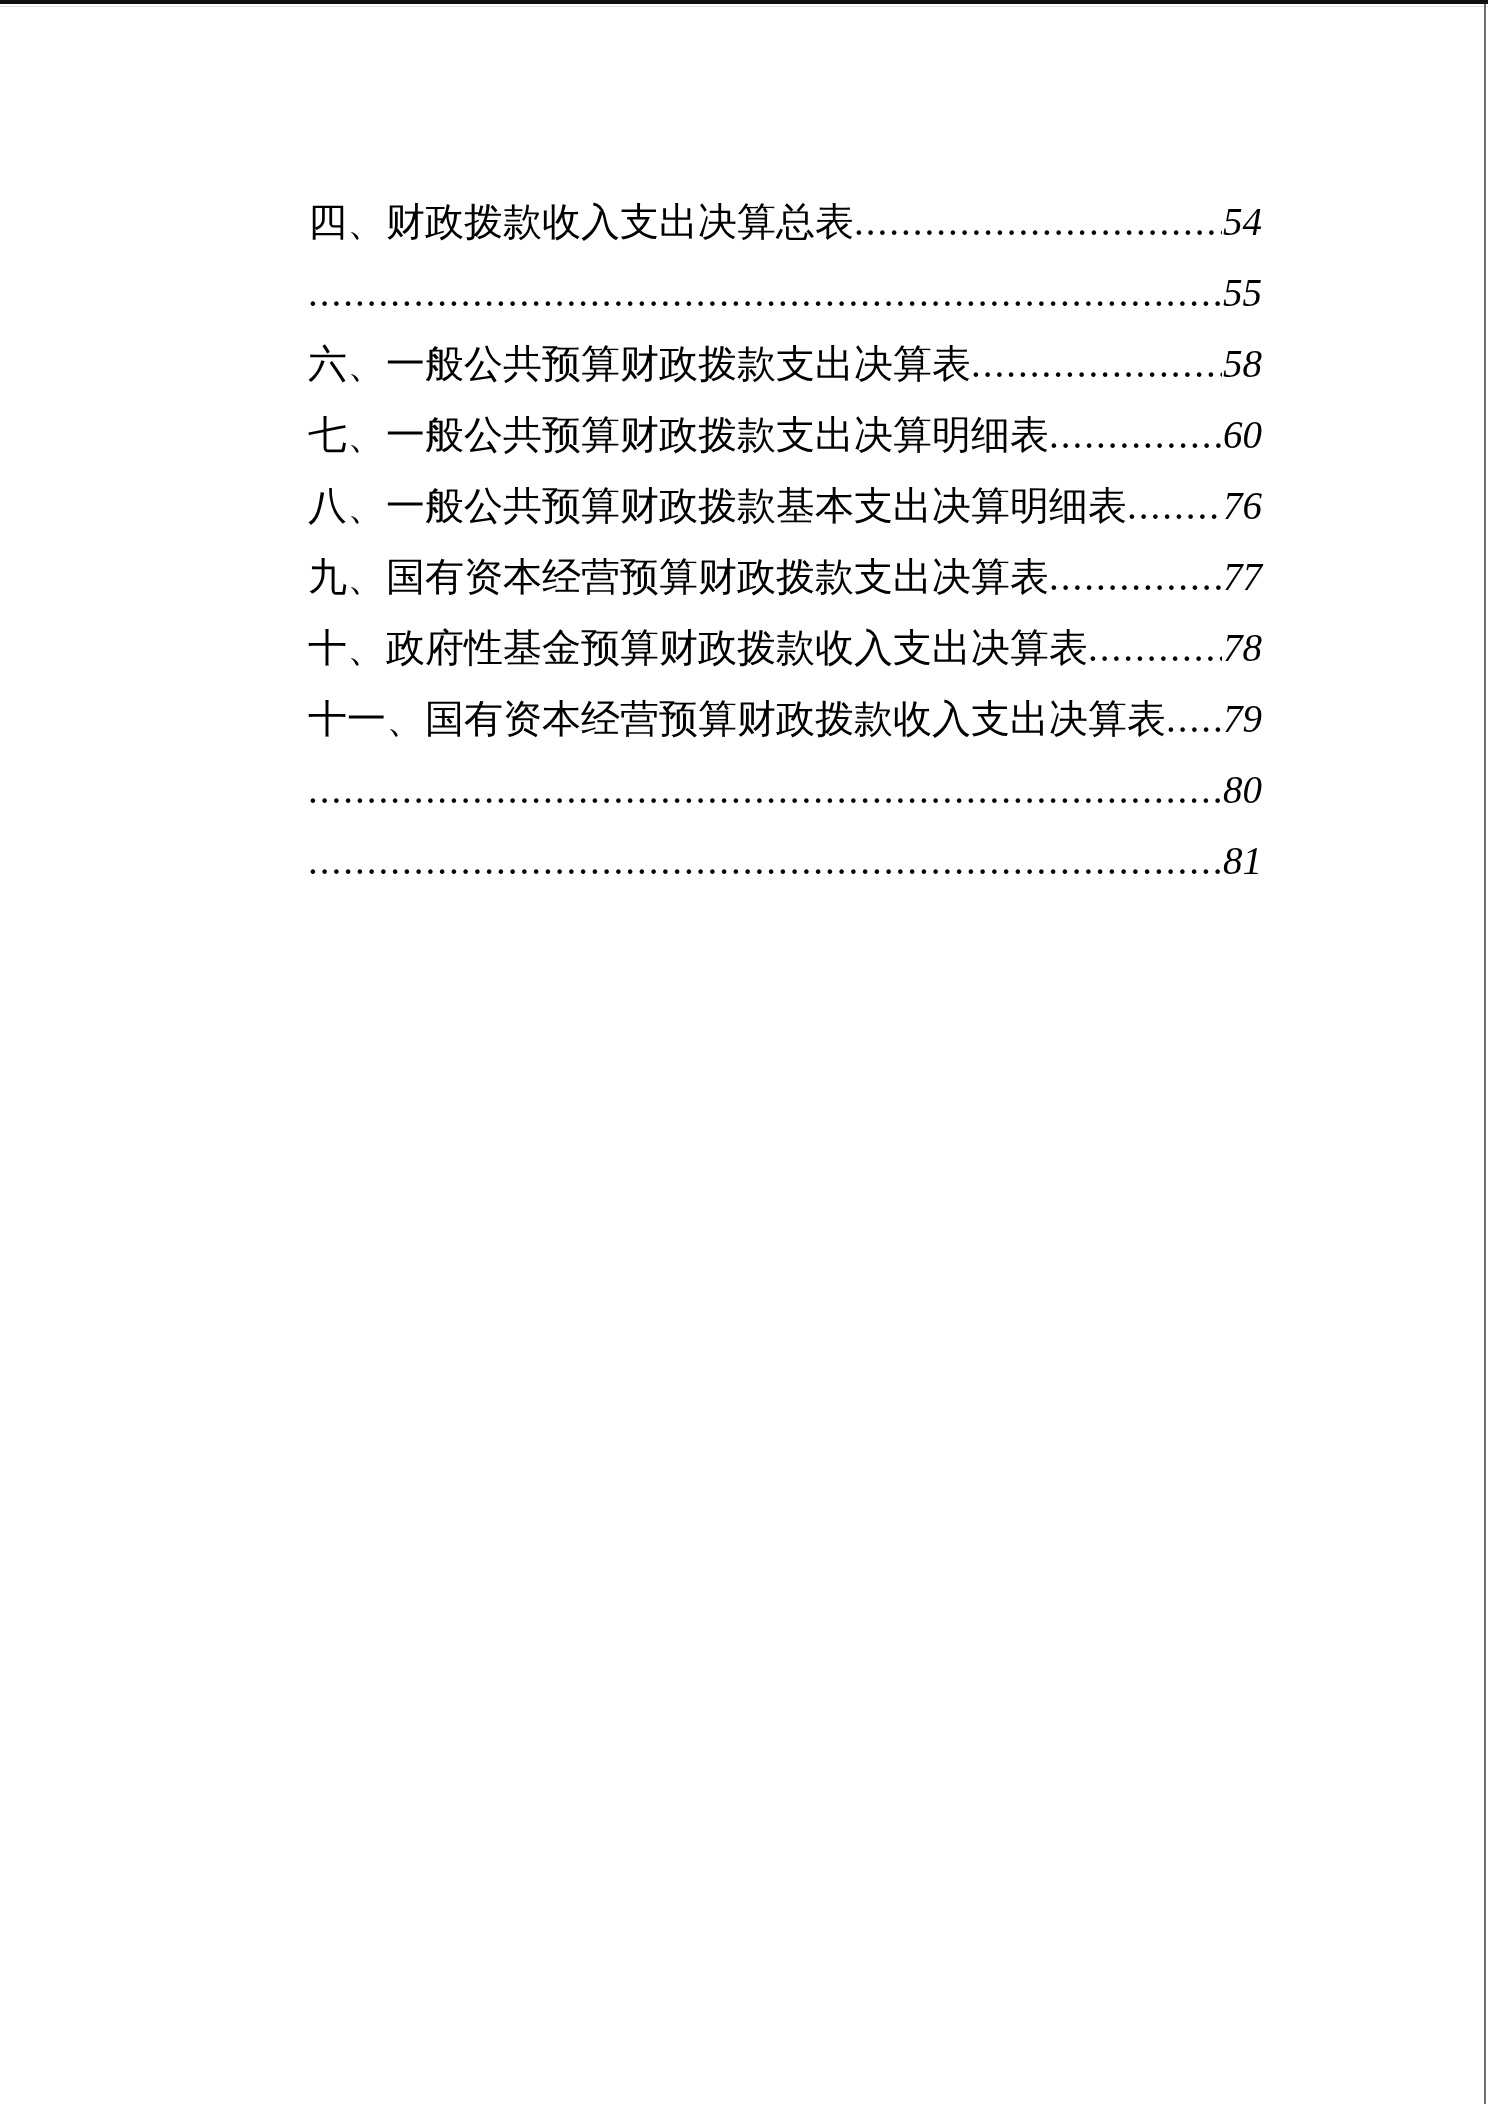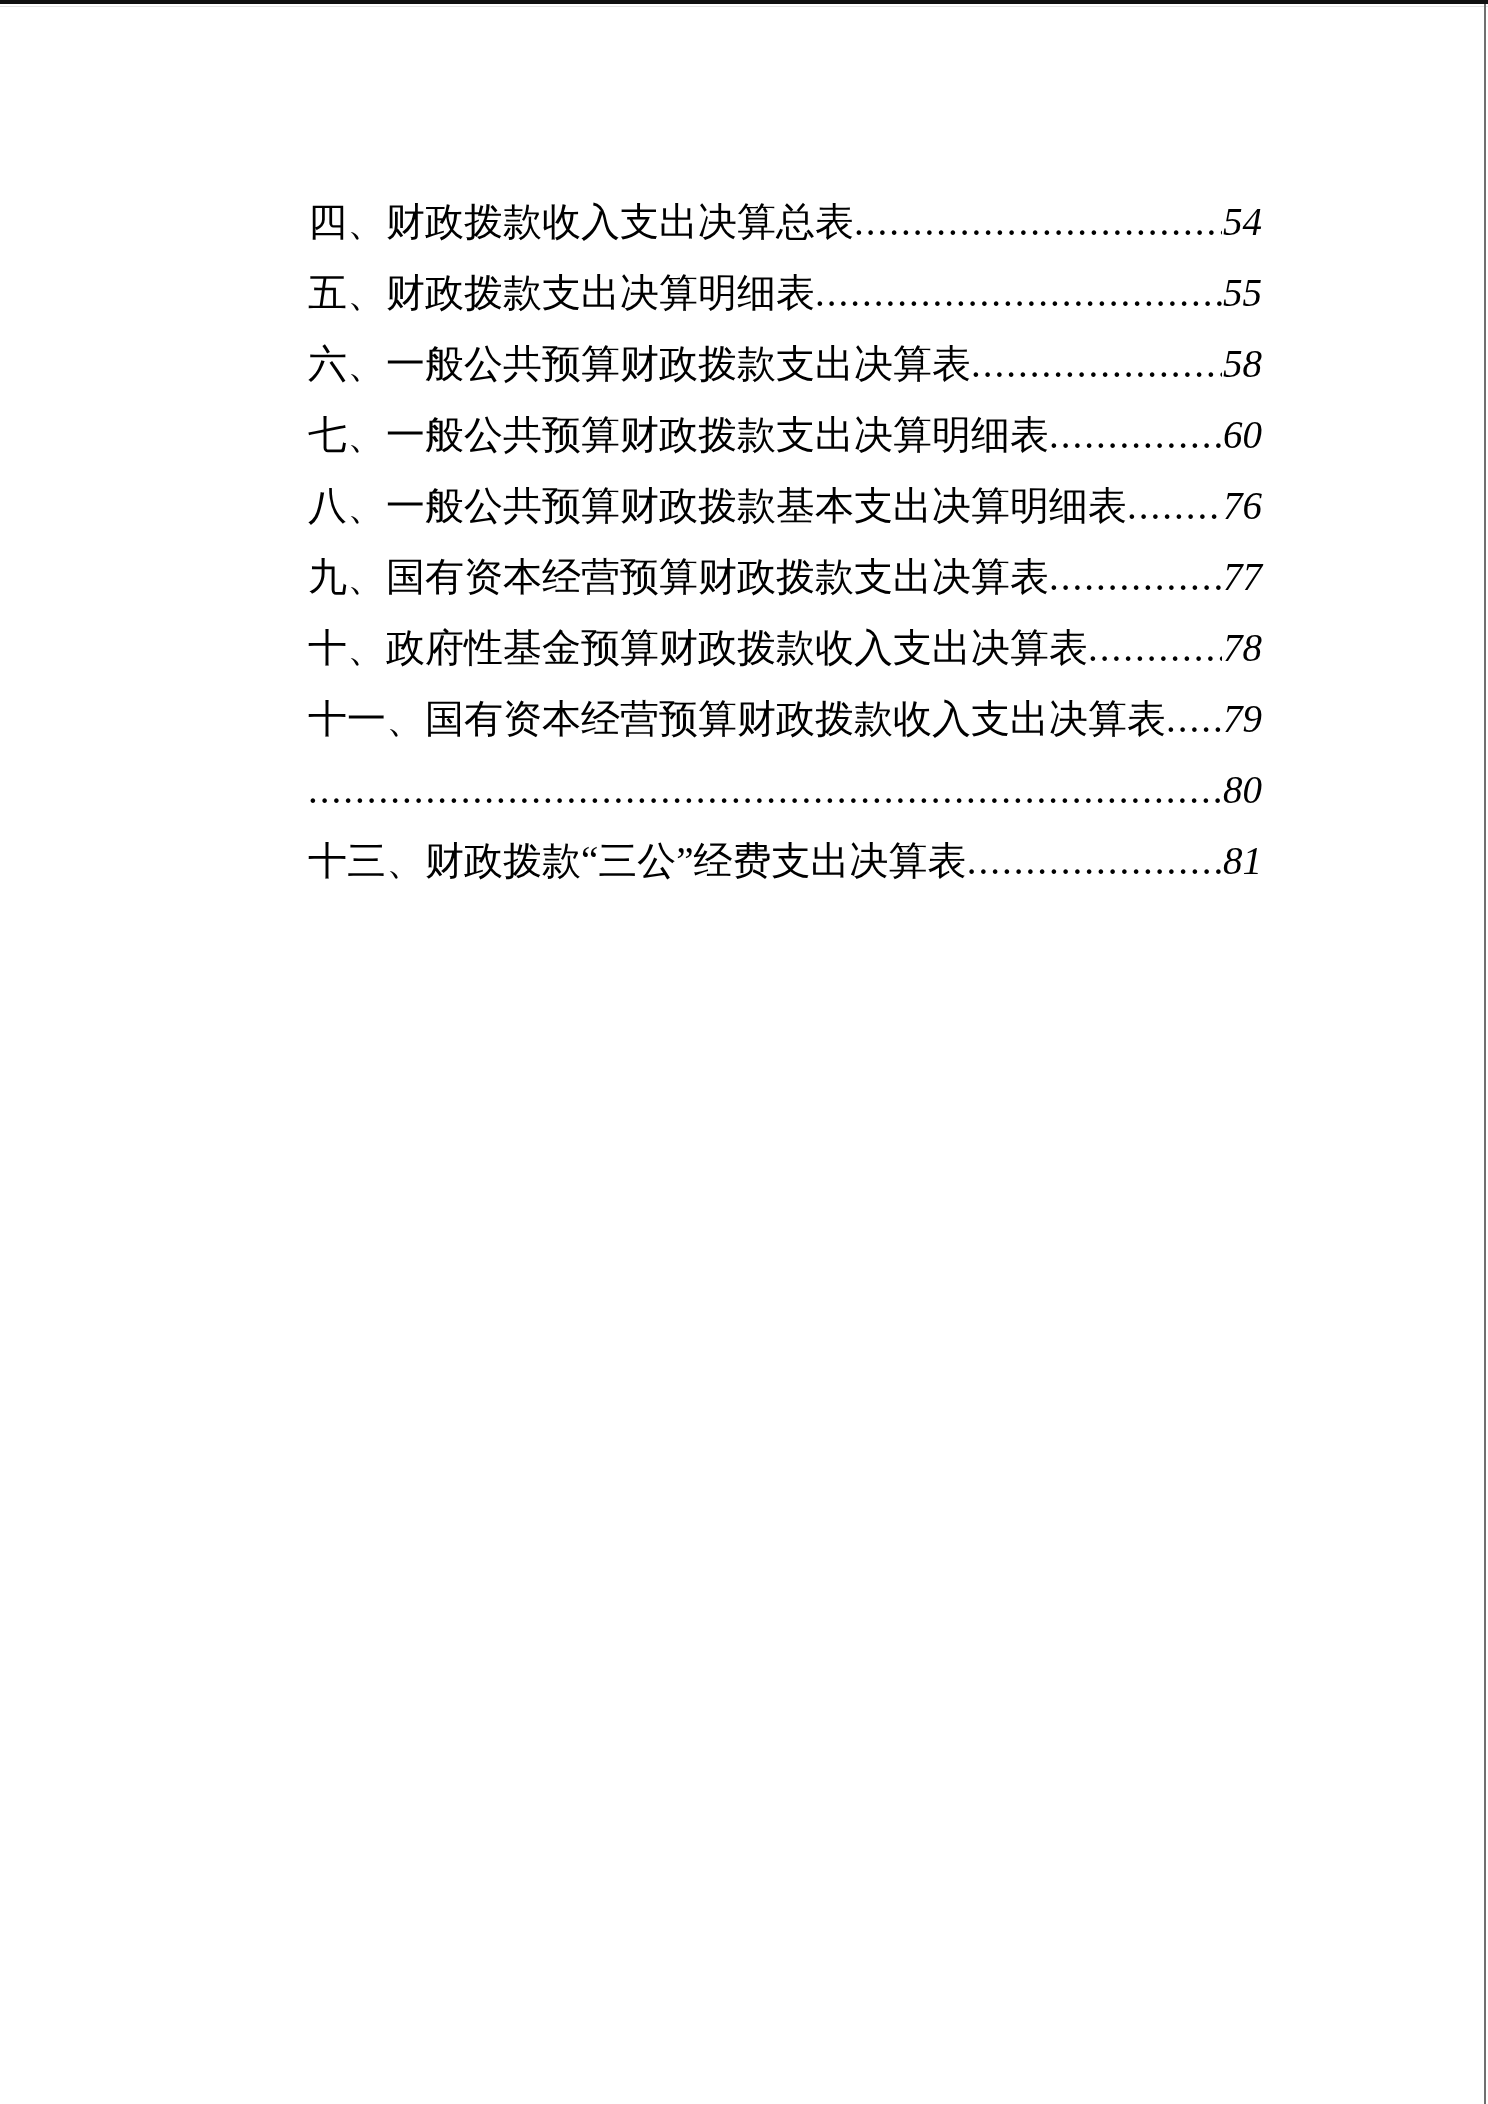--- a/index.html
+++ b/index.html
@@ -82,21 +82,20 @@
 <div class="right-edge-line"></div>
 
 <main class="toc">
   <div class="toc-row">
     <span class="toc-title">四、财政拨款收入支出决算总表</span>
     <span class="toc-leader" aria-hidden="true">..........................................................................................</span>
     <span class="toc-page">54</span>
   </div>
 
   <div class="toc-row">
-    <span class="toc-title">五、财政拨款支出决算明细表</span>
     <span class="toc-leader" aria-hidden="true">..........................................................................................</span>
     <span class="toc-page">55</span>
   </div>
 
   <div class="toc-row">
     <span class="toc-title">六、一般公共预算财政拨款支出决算表</span>
     <span class="toc-leader" aria-hidden="true">..........................................................................................</span>
     <span class="toc-page">58</span>
   </div>
 
@@ -129,17 +128,16 @@
     <span class="toc-leader" aria-hidden="true">..........................................................................................</span>
     <span class="toc-page">79</span>
   </div>
 
   <div class="toc-row">
     <span class="toc-leader" aria-hidden="true">..........................................................................................</span>
     <span class="toc-page">80</span>
   </div>
 
   <div class="toc-row">
-    <span class="toc-title">十三、财政拨款“三公”经费支出决算表</span>
     <span class="toc-leader" aria-hidden="true">..........................................................................................</span>
     <span class="toc-page">81</span>
   </div>
 </main>
 
 </body></html>

